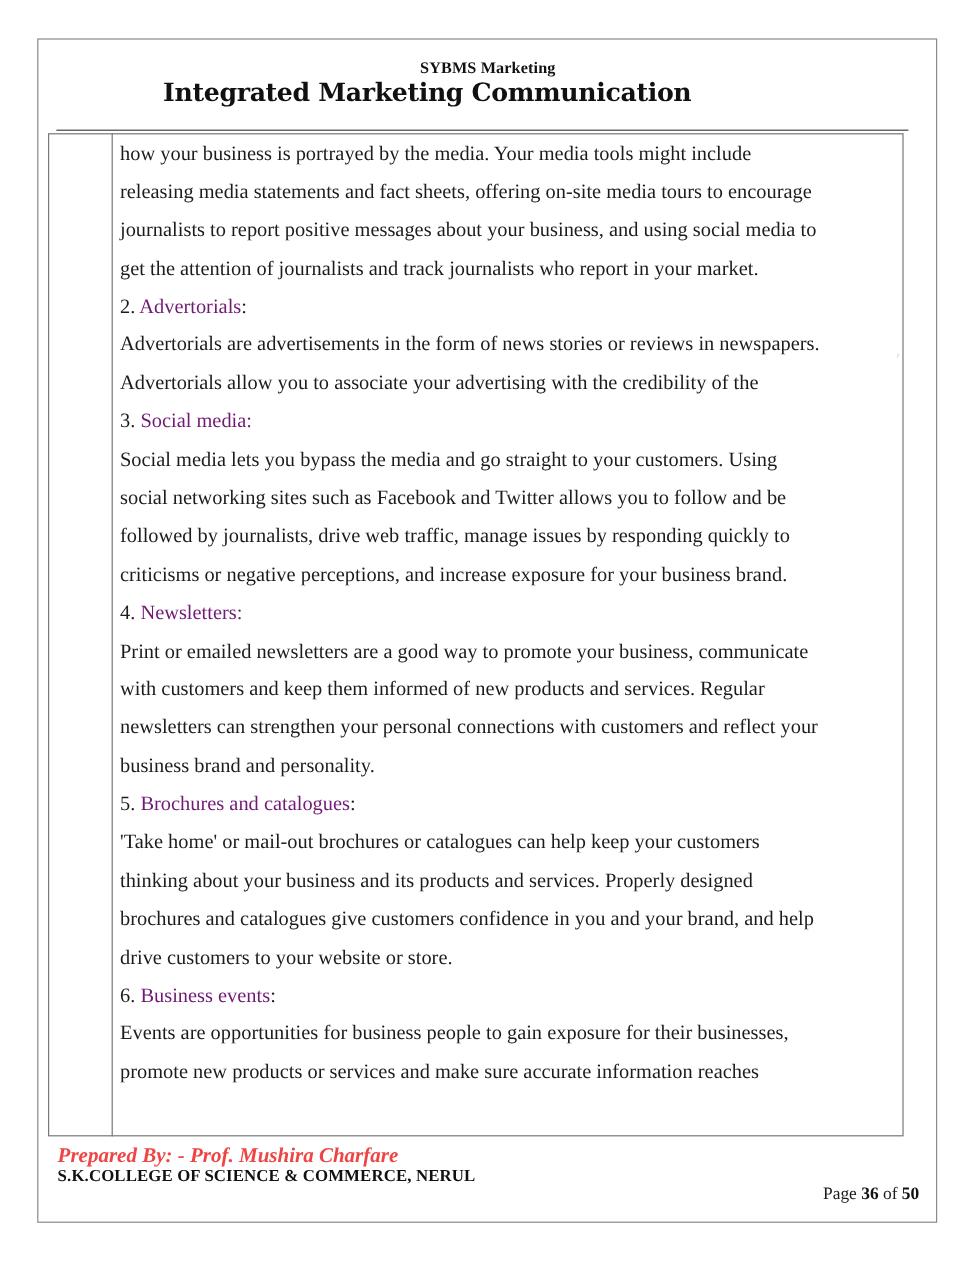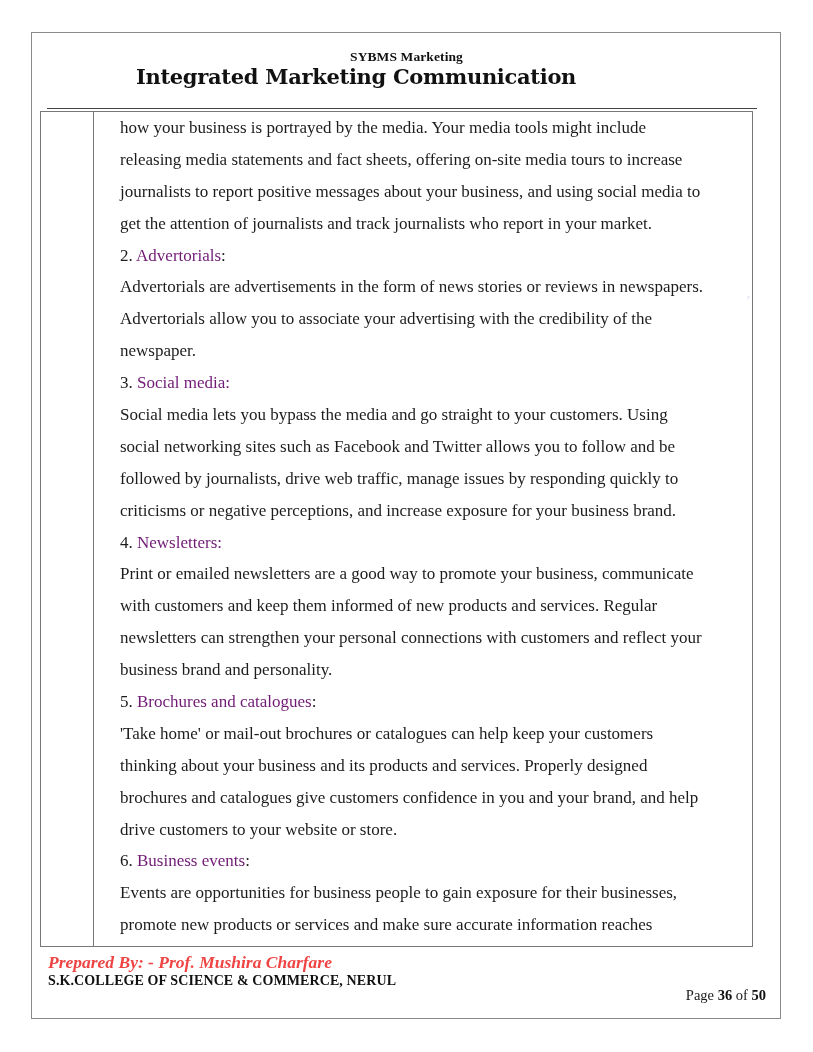--- a/index.html
+++ b/index.html
@@ -70,21 +70,20 @@
       top: 111px;
       width: 0;
       height: 836px;
       border-left: 1px solid #777;
     }
     .content-lines {
       position: absolute;
       left: 100px;
       top: 112px;
       width: 650px;
-      margin-left: 20px;
     }
     .line {
       height: 31.9px;
       line-height: 31.9px;
       font-size: 17px;
       white-space: nowrap;
       color: #1c1c1c;
     }
     .line b {
       font-weight: normal;
@@ -135,27 +134,26 @@
 
 <div class="header-subtitle">SYBMS Marketing</div>
 <div class="header-title">Integrated Marketing Communication</div>
 <div class="header-rule"></div>
 
 <div class="content-box"></div>
 <div class="content-divider"></div>
 
 <div class="content-lines" id="content-lines">
     <div class="line">how your business is portrayed by the media. Your media tools might include</div>
-    <div class="line">releasing media statements and fact sheets, offering on-site media tours to increase</div>
+    <div class="line">releasing media statements and fact sheets, offering on-site media tours to encourage</div>
     <div class="line">journalists to report positive messages about your business, and using social media to</div>
     <div class="line">get the attention of journalists and track journalists who report in your market.</div>
     <div class="line"><span>2. </span><b>Advertorials</b><span>:</span></div>
     <div class="line">Advertorials are advertisements in the form of news stories or reviews in newspapers.</div>
     <div class="line">Advertorials allow you to associate your advertising with the credibility of the</div>
-    <div class="line">newspaper.</div>
     <div class="line"><span>3. </span><b>Social media:</b><span></span></div>
     <div class="line">Social media lets you bypass the media and go straight to your customers. Using</div>
     <div class="line">social networking sites such as Facebook and Twitter allows you to follow and be</div>
     <div class="line">followed by journalists, drive web traffic, manage issues by responding quickly to</div>
     <div class="line">criticisms or negative perceptions, and increase exposure for your business brand.</div>
     <div class="line"><span>4. </span><b>Newsletters:</b><span></span></div>
     <div class="line">Print or emailed newsletters are a good way to promote your business, communicate</div>
     <div class="line">with customers and keep them informed of new products and services. Regular</div>
     <div class="line">newsletters can strengthen your personal connections with customers and reflect your</div>
     <div class="line">business brand and personality.</div>

